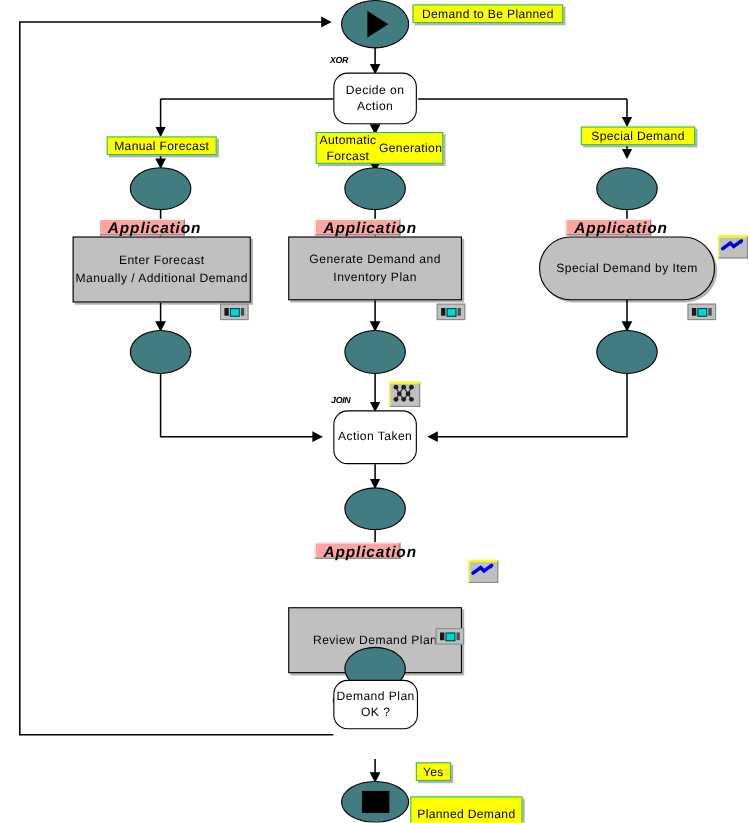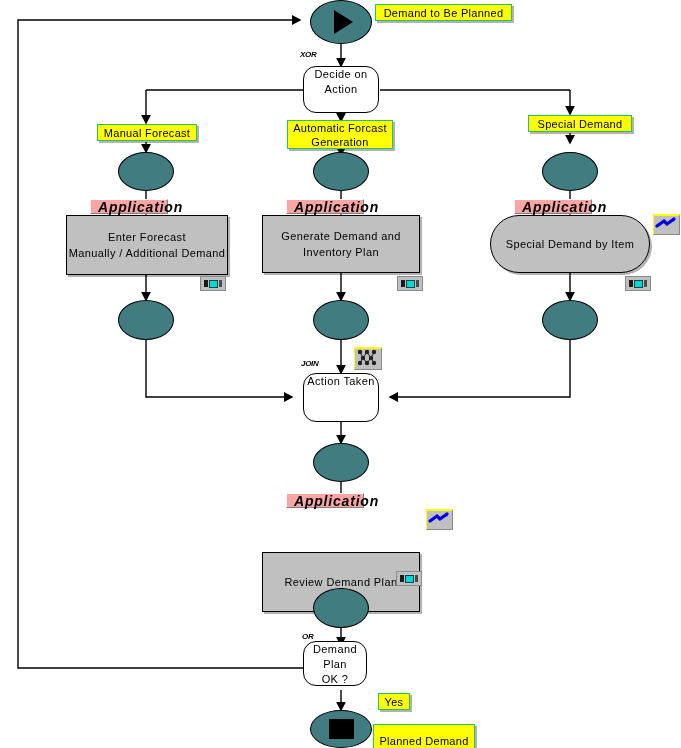--- a/index.html
+++ b/index.html
@@ -55,20 +55,21 @@
   }
 
   
   .func {
     position: absolute;
     background: #ffffff;
     border: 1px solid #000000;
     border-radius: 13px;
     box-sizing: border-box;
     display: flex;
+    align-items: center;
     justify-content: center;
     text-align: center;
     font-size: 11px;
     color: #000000;
     line-height: 15px;
     letter-spacing: 0.4px;
   }
 
   
   .activity {
@@ -228,21 +229,21 @@
   <div class="op" style="left:300px; top:50px;">XOR</div>
   <div class="func" style="left:303px; top:66px; width:76px; height:47px;">
     <div>
       <div>Decide on</div>
       <div>Action</div>
     </div>
   </div>
 
   <div class="ylabel" style="left:97px; top:124px; width:100px; height:17px;">Manual Forecast</div>
 
-  <div class="ylabel" style="left:287px; top:120px; width:106px; height:29px; flex-direction:column;">
+  <div class="ylabel" style="left:287px; top:120px; width:116px; height:29px; ">
     <span>Automatic Forcast</span>
     <span>Generation</span>
   </div>
 
   <div class="ylabel" style="left:528px; top:115px; width:104px; height:17px;text-align:center;">Special Demand</div>
 
   <div class="event" style="left:118px; top:152px; width:56px; height:39px;"></div>
   <div class="event" style="left:313px; top:152px; width:56px; height:39px;"></div>
   <div class="event" style="left:542px; top:152px; width:56px; height:39px;"></div>
 
@@ -331,21 +332,21 @@
   </div>
   <div class="icon-ctrl" style="left:396px; top:571px; position:absolute;">
     <span class="blk"></span>
     <span class="cyan"></span>
     <span class="blk2"></span>
   </div>
 
   <div class="event" style="left:313px; top:588px; width:56px; height:40px;"></div>
 
   <div class="op" style="left:302px; top:632px;">OR</div>
-  <div class="func" style="left:303px; top:641px; width:64px; height:45px;">
+  <div class="func" style="left:303px; top:618px; width:77px; height:45px;">
     <div>
       <div>Demand Plan</div>
       <div>OK ?</div>
     </div>
   </div>
 
   <div class="ylabel" style="left:378px; top:693px; width:32px; height:17px;">Yes</div>
 
   <div class="event event-end" style="left:310px; top:710px; width:62px; height:38px;">
     <div class="stop-glyph"></div>

